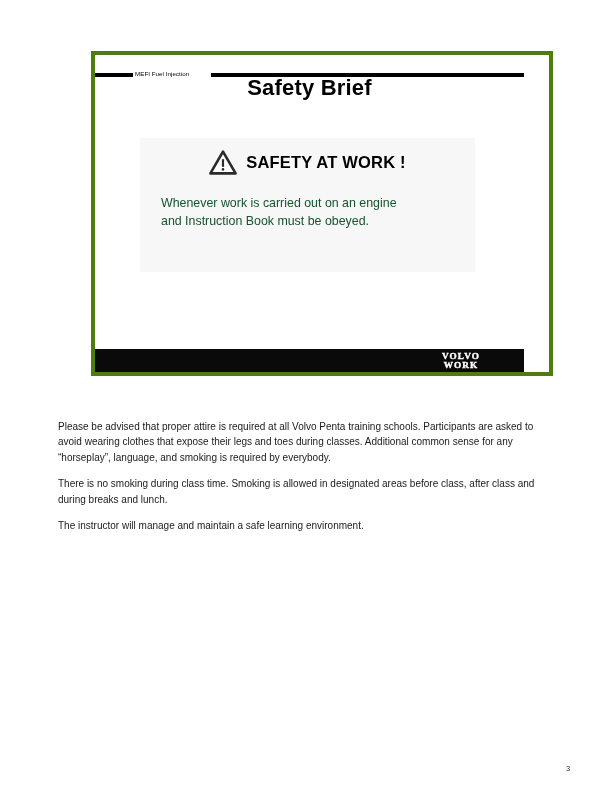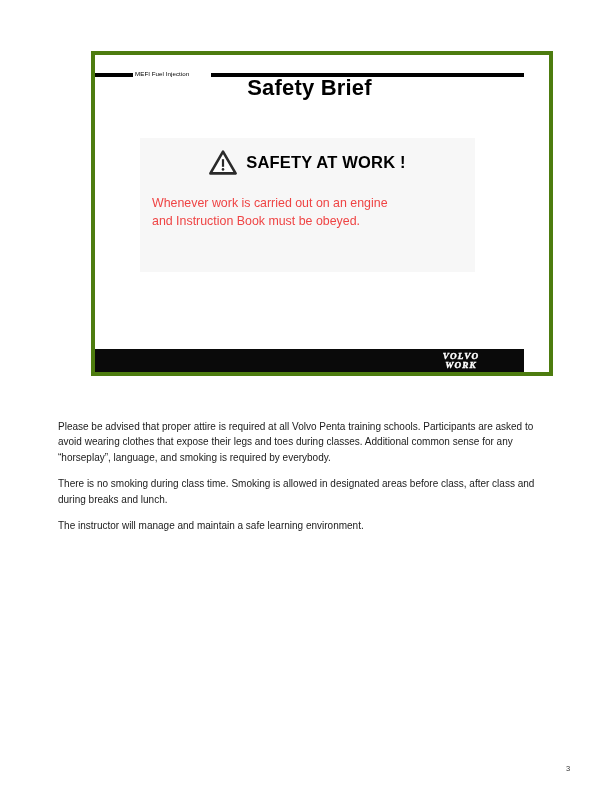--- a/index.html
+++ b/index.html
@@ -97,26 +97,26 @@
   }
   #safety-heading {
     font-size: 16.5px;
     font-weight: bold;
     letter-spacing: 0.2px;
     white-space: nowrap;
     color: #000000;
   }
   #safety-body {
     position: absolute;
-    left: 12px;
+    left: 21px;
     top: 57px;
     width: 320px;
     font-size: 12.4px;
     line-height: 17.6px;
-    color: #ef4444;
+    color: #14532d;
   }
   #safety-body div { white-space: nowrap; }
 
   
   #slide-footer {
     position: absolute;
     left: 0px;
     bottom: 0px;
     width: 429px;
     height: 23px;
@@ -129,21 +129,21 @@
     width: 70px;
     text-align: center;
     font-family: "Liberation Serif", serif;
     font-weight: bold;
     color: #ffffff;
     line-height: 8.5px;
     letter-spacing: 1.1px;
     font-size: 9.2px;
     -webkit-text-stroke: 0.4px #ffffff;
   }
-  #volvo-penta-logo span { display: block; font-style: italic; }
+  #volvo-penta-logo span { display: block; }
 
   
   #body-copy {
     position: absolute;
     left: 58px;
     top: 419px;
     width: 500px;
     font-size: 10px;
     line-height: 15.4px;
     color: #1a1a1a;

